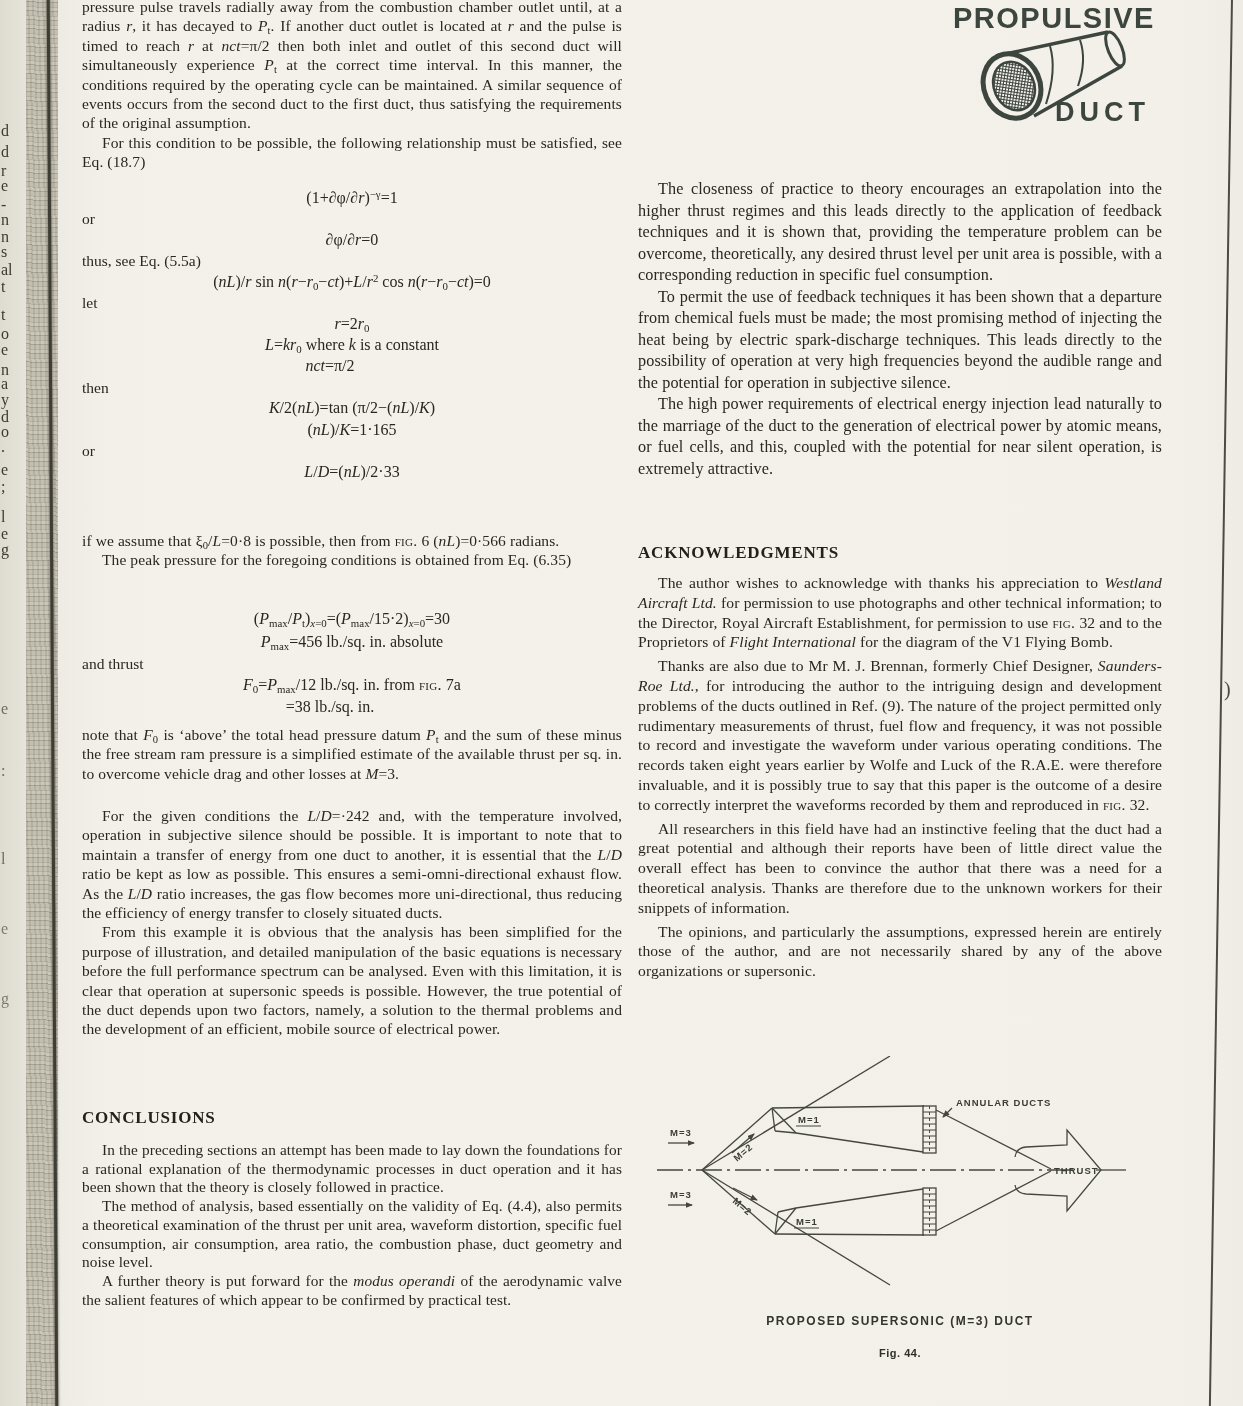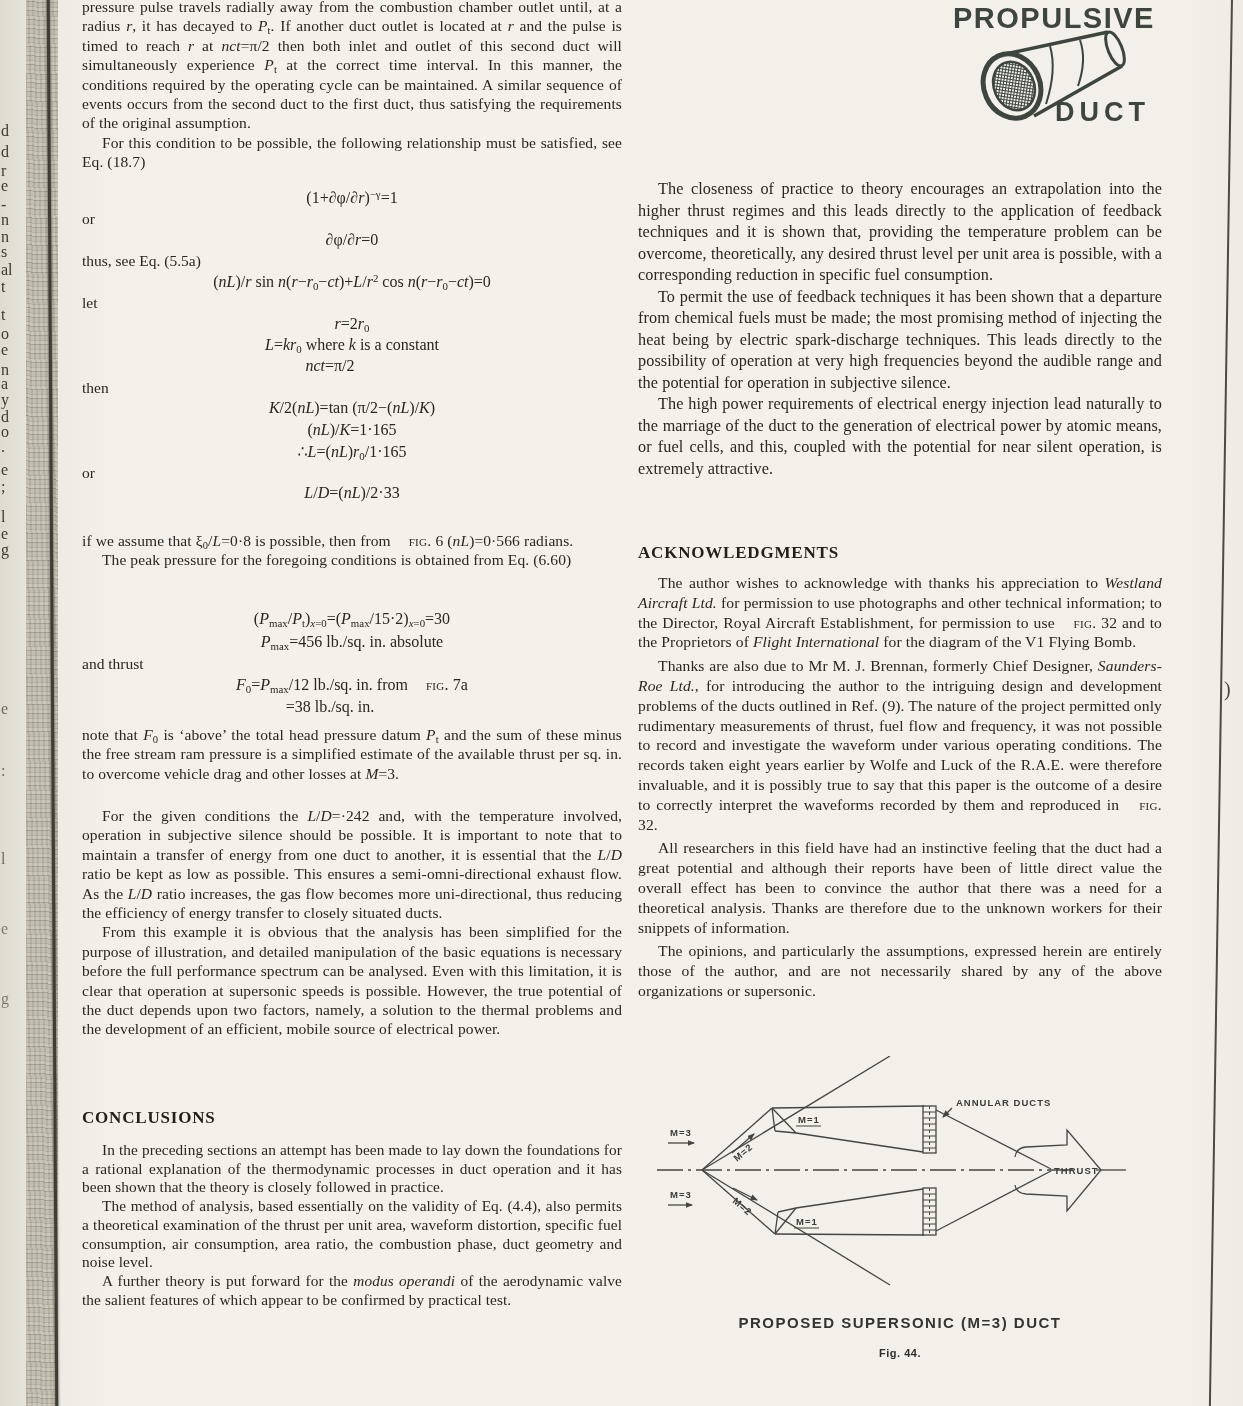--- a/index.html
+++ b/index.html
@@ -36,21 +36,21 @@
     margin:0; text-align:justify; font-size:15.5px; line-height:19.4px;
     letter-spacing:.1px;
   }
   p.indent{text-indent:20px;}
   .lh18 p.body{line-height:18.7px; font-size:15.3px;}
   .rc-top p.body{font-size:16.2px; line-height:21.5px;}
   .rc-ack p.body{font-size:15.6px; line-height:19.8px;}
   .rc-ack p.body + p.body{margin-top:4px;}
   sub{font-size:68%; vertical-align:-0.28em; line-height:0;}
   sup{font-size:68%; vertical-align:0.5em; line-height:0;}
-  .sc{font-variant:small-caps; letter-spacing:.3px;margin-left:14px;}
+  .sc{font-variant:small-caps; letter-spacing:.3px;}
   .eqline{ text-align:center; font-size:16px; height:21.4px; }
   .eq2 .eqline{height:22.6px;}
   .eqlabel{ text-align:left; font-size:15.5px; height:20.5px; }
   .eq-shift{transform:translateX(-22px);}
   h2.head{
     margin:0; font-size:17px; font-weight:bold; letter-spacing:.8px;
     font-family:"Liberation Serif",serif; color:#242218;
   }
 
   
@@ -66,21 +66,21 @@
   .logo svg{position:absolute; top:24px; left:4px;}
 
   
   .fig-wrap{position:absolute; left:632px; top:1056px; width:566px; height:250px;}
   .fig-text text{
     font-family:"Liberation Sans",sans-serif; font-size:9.5px; letter-spacing:1px;
     fill:#3b3c35; font-weight:bold;
   }
   .fig-caption{
     position:absolute; left:660px; top:1314px; width:480px; text-align:center;
-    font-family:"Liberation Sans",sans-serif; font-weight:bold; font-size:15px;
+    font-family:"Liberation Sans",sans-serif; font-weight:bold; font-size:12px;
     letter-spacing:1.5px; color:#33352e;
   }
   .fig-number{
     position:absolute; left:660px; top:1347px; width:480px; text-align:center;
     font-family:"Liberation Sans",sans-serif; font-weight:bold; font-size:11px;
     letter-spacing:.5px; color:#2e3029;
   }
 </style>
 </head>
 <body>
@@ -136,28 +136,27 @@
       <div class="eqline">∂φ/∂<i>r</i>=0</div>
       <div class="eqlabel">thus, see Eq. (5.5a)</div>
       <div class="eqline">(<i>nL</i>)/<i>r</i> sin <i>n</i>(<i>r</i>−<i>r</i><sub>0</sub>−<i>ct</i>)+<i>L</i>/<i>r</i><sup>2</sup> cos <i>n</i>(<i>r</i>−<i>r</i><sub>0</sub>−<i>ct</i>)=0</div>
       <div class="eqlabel">let</div>
       <div class="eqline"><i>r</i>=2<i>r</i><sub>0</sub></div>
       <div class="eqline"><i>L</i>=<i>kr</i><sub>0</sub> where <i>k</i> is a constant</div>
       <div class="eqline eq-shift"><i>nct</i>=π/2</div>
       <div class="eqlabel">then</div>
       <div class="eqline"><i>K</i>/2(<i>nL</i>)=tan (π/2−(<i>nL</i>)/<i>K</i>)</div>
       <div class="eqline">(<i>nL</i>)/<i>K</i>=1·165</div>
-      <div class="eqline">∴<i>L</i>=(<i>nL</i>)<i>r</i><sub>0</sub>/1·165</div>
       <div class="eqlabel">or</div>
       <div class="eqline"><i>L</i>/<i>D</i>=(<i>nL</i>)/2·33</div>
     </div>
 
     <div class="flow" style="top:531px">
       <p class="body">if we assume that ξ<sub>0</sub>/<i>L</i>=0·8 is possible, then from <span class="sc">fig.</span> 6 (<i>nL</i>)=0·566 radians.</p>
-      <p class="body indent">The peak pressure for the foregoing conditions is obtained from Eq. (6.60)</p>
+      <p class="body indent">The peak pressure for the foregoing conditions is obtained from Eq. (6.35)</p>
     </div>
 
     <div class="flow eq2" style="top:610px">
       <div class="eqline">(<i>P</i><sub>max</sub>/<i>P</i><sub>t</sub>)<sub><i>x</i>=0</sub>=(<i>P</i><sub>max</sub>/15·2)<sub><i>x</i>=0</sub>=30</div>
       <div class="eqline"><i>P</i><sub>max</sub>=456 lb./sq. in. absolute</div>
       <div class="eqlabel">and thrust</div>
       <div class="eqline"><i>F</i><sub>0</sub>=<i>P</i><sub>max</sub>/12 lb./sq. in. from <span class="sc">fig.</span> 7a</div>
       <div class="eqline eq-shift">=38 lb./sq. in.</div>
     </div>
 

